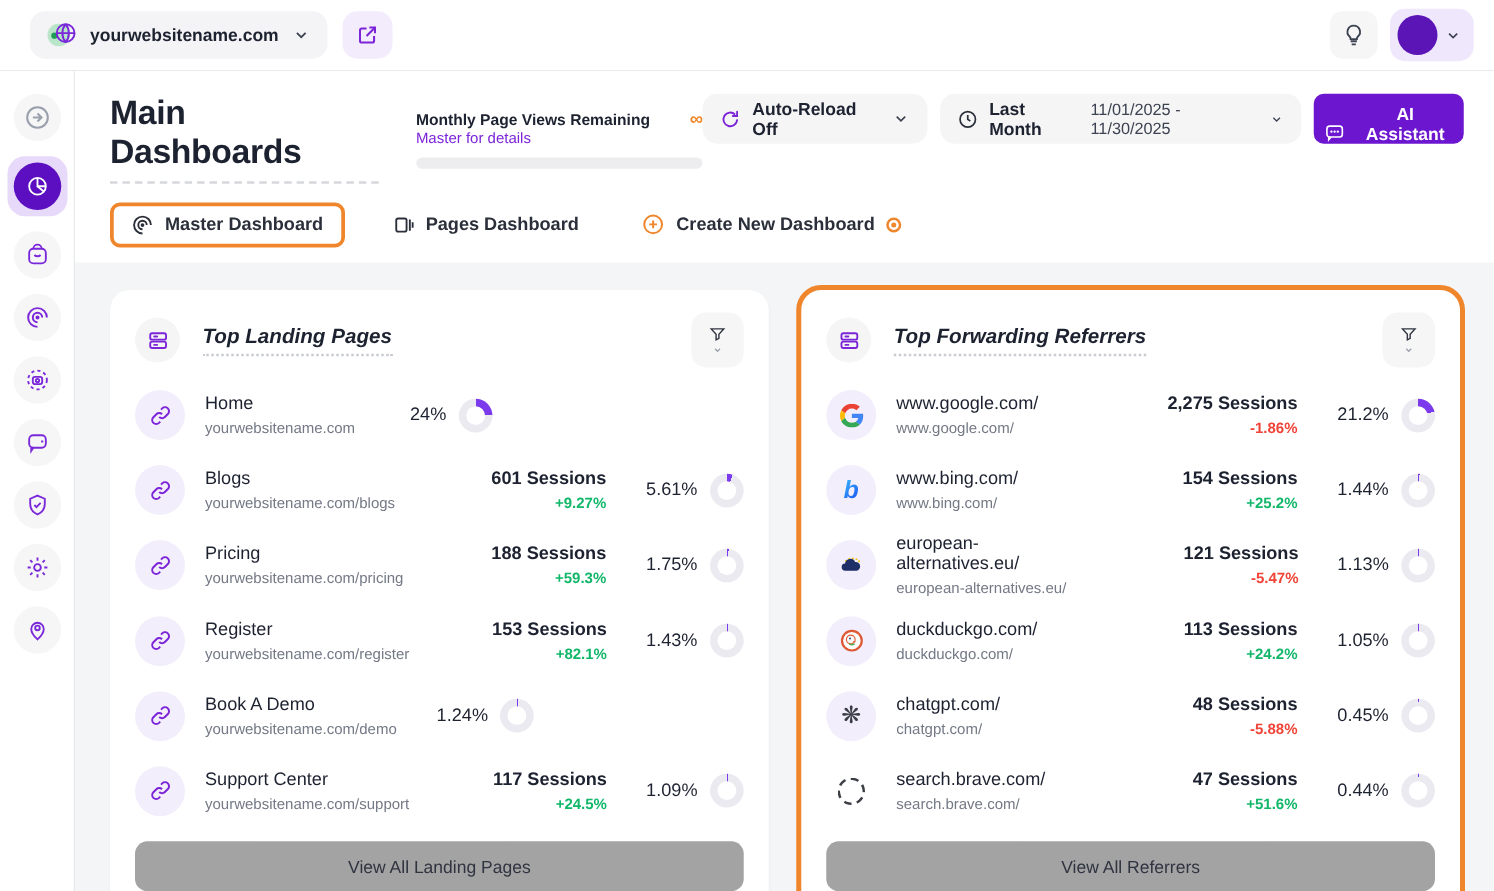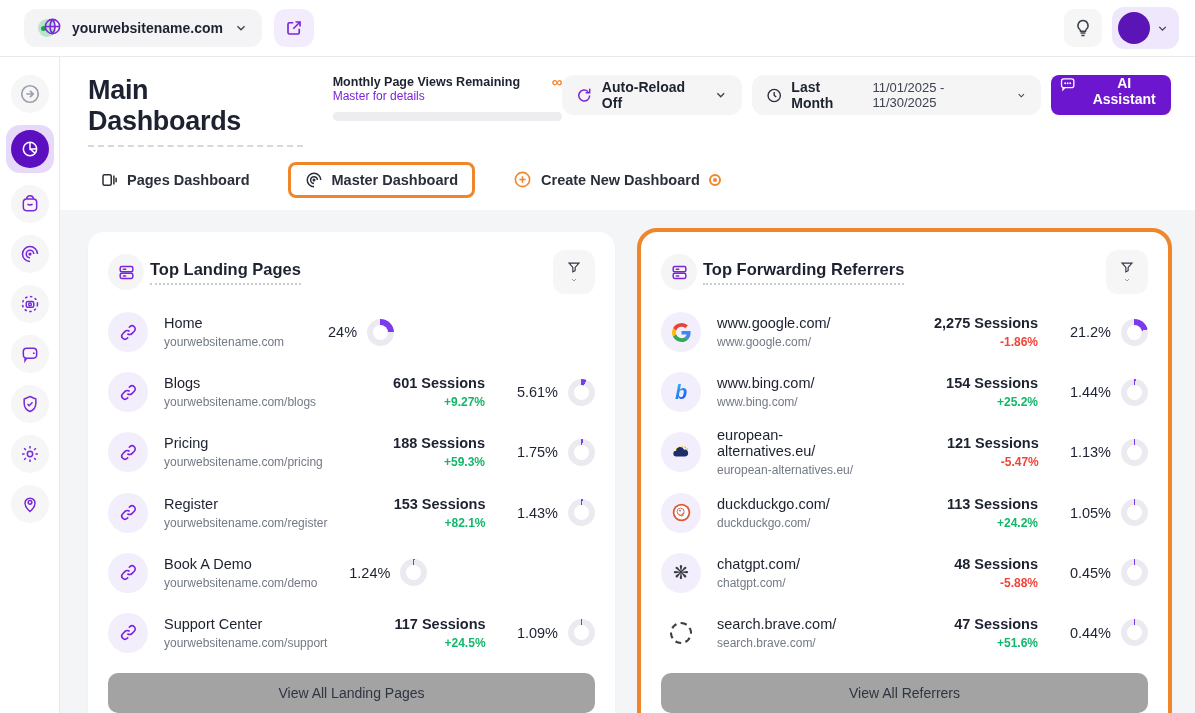--- a/index.html
+++ b/index.html
@@ -34,54 +34,54 @@
     display:flex; align-items:center; justify-content:center; cursor:pointer; }
   .side-btn.active-wrap { width:48px; height:48px; border-radius:14px; background:#e7d9f9; }
   .active-core { width:38px; height:38px; border-radius:50%; background:#5b0fc0;
     display:flex; align-items:center; justify-content:center; }
 
   .main { flex:1; display:flex; flex-direction:column; }
   .head-zone { background:#fff; padding:18px 24px 0 28px; }
   .head-row { display:flex; align-items:flex-start; }
   .page-title { font-size:27px; font-weight:bold; letter-spacing:-.3px;
     border-bottom:2px dashed #d6d8dd; padding-bottom:8px; }
-  .quota { margin-left:30px; margin-top:0; width:236px; }
+  .quota { margin-left:30px; margin-top:14px; width:236px; }
   .quota-top { display:flex; justify-content:space-between; align-items:flex-start; }
   .quota-label { font-size:12.5px; font-weight:bold; }
   .quota-link { font-size:12px; color:#7c24d8; cursor:pointer; }
   .quota-inf { color:#f0862c; font-weight:bold; font-size:15px; line-height:14px; }
   .quota-bar { margin-top:9px; height:9px; border-radius:5px; background:#ededef; }
   .head-right { margin-left:auto; display:flex; align-items:center; gap:10px; }
   .pill { background:#f5f5f6; border-radius:12px; height:40px; display:flex;
     align-items:center; gap:9px; padding:0 14px; cursor:pointer; }
   .pill .strong { font-weight:bold; font-size:14px; }
   .pill .dates { font-size:13px; color:#3c4250; }
   .ai-btn { background:#6d16cf; color:#fff; border:none; border-radius:8px;
-    height:40px; padding:0 8px; display:flex; align-items:flex-start; gap:9px;
+    height:40px; padding:0 8px; display:flex; align-items:flex-end; gap:9px;
     font-size:14px; font-weight:bold; cursor:pointer; font-family:inherit; }
 
   .tabs-row { display:flex; align-items:center; gap:26px; margin:14px 0 0 0; padding:0 0 12px 0; }
   .tab { display:flex; align-items:center; gap:9px; font-size:14.5px; font-weight:bold;
     color:#2a2f3a; cursor:pointer; padding:9px 12px; }
   .tab.hl { border:3px solid #f0862c; border-radius:8px; padding:6px 14px; background:#fff; }
   .create-dot { width:12px; height:12px; border-radius:50%; border:2px solid #f0862c;
     display:inline-block; position:relative; }
   .create-dot::after { content:""; position:absolute; inset:2px; border-radius:50%; background:#f0862c; }
 
   
   .content { flex:1; background:#f4f5f6; padding:22px 25px 0 28px; display:flex; gap:26px; }
   .card { background:#fff; border-radius:16px; width:527px; height:497px;
     padding:18px 20px 16px 20px; box-shadow:0 1px 2px rgba(20,20,40,.04);
     display:flex; flex-direction:column; }
   .card.hl { outline:4px solid #f0862c; outline-offset:0; }
   .card-head { display:flex; align-items:center; }
   .card-head-icon { width:36px; height:36px; border-radius:50%; background:#f5f5f6;
     display:flex; align-items:center; justify-content:center; }
-  .card-title { margin-left:6px; font-size:16.5px; font-weight:bold;
-    border-bottom:2px dotted #c9ccd2; padding-bottom:4px; }
+  .card-title { margin-left:18px; font-size:16.5px; font-weight:bold;
+    border-bottom:2px dotted #c9ccd2; padding-bottom:4px;font-style:italic; }
   .filter-btn { margin-left:auto; width:42px; height:44px; border-radius:12px;
     background:#f6f6f7; display:flex; flex-direction:column; align-items:center;
     justify-content:center; gap:1px; cursor:pointer; }
   .rows { flex:1; margin-top:10px; display:flex; flex-direction:column; justify-content:space-between; }
   .row { display:flex; align-items:center; height:56px; }
   .row-avatar { width:40px; height:40px; border-radius:50%; background:#f3eefc;
     display:flex; align-items:center; justify-content:center; flex-shrink:0; }
   .row-txt { margin-left:16px; display:flex; flex-direction:column; gap:4px; min-width:0; }
   .row-title { font-size:14.5px; color:#1d2230; }
   .row-sub { font-size:12px; color:#737985; }
@@ -253,34 +253,34 @@
                 <rect x="3.5" y="5" width="17" height="12" rx="3"></rect>
                 <path d="M8 17l-2.5 3v-3"></path>
                 <path d="M8.5 11h.01M12 11h.01M15.5 11h.01" stroke-width="2.6" stroke-linecap="round"></path>
               </svg>
             <span>AI Assistant</span>
           </button>
         </div>
       </div>
 
       <div class="tabs-row">
-        <div class="tab">
-          <svg width="18" height="18" viewBox="0 0 24 24" fill="none" stroke="#2a2f3a" stroke-width="2">
-              <rect x="4" y="5" width="11" height="14" rx="2"></rect>
-              <path d="M18.5 6v12M21.5 9v6"></path>
-            </svg>
-          <span>Pages Dashboard</span>
-        </div>
         <div class="tab hl">
           <svg width="18" height="18" viewBox="0 0 24 24" fill="none" stroke="#2a2f3a" stroke-width="2">
               <path d="M12 21a9 9 0 1 1 9-9"></path>
               <path d="M12 16.5a4.5 4.5 0 1 1 4.5-4.5"></path>
               <circle cx="12" cy="12" r="1" fill="#2a2f3a"></circle>
             </svg>
           <span>Master Dashboard</span>
+        </div>
+        <div class="tab">
+          <svg width="18" height="18" viewBox="0 0 24 24" fill="none" stroke="#2a2f3a" stroke-width="2">
+              <rect x="4" y="5" width="11" height="14" rx="2"></rect>
+              <path d="M18.5 6v12M21.5 9v6"></path>
+            </svg>
+          <span>Pages Dashboard</span>
         </div>
         <div class="tab">
           <svg width="19" height="19" viewBox="0 0 24 24" fill="none" stroke="#f0862c" stroke-width="2">
               <circle cx="12" cy="12" r="9"></circle>
               <path d="M12 8v8M8 12h8"></path>
             </svg>
           <span>Create New Dashboard</span>
           <span class="create-dot"></span>
         </div>
       </div>

